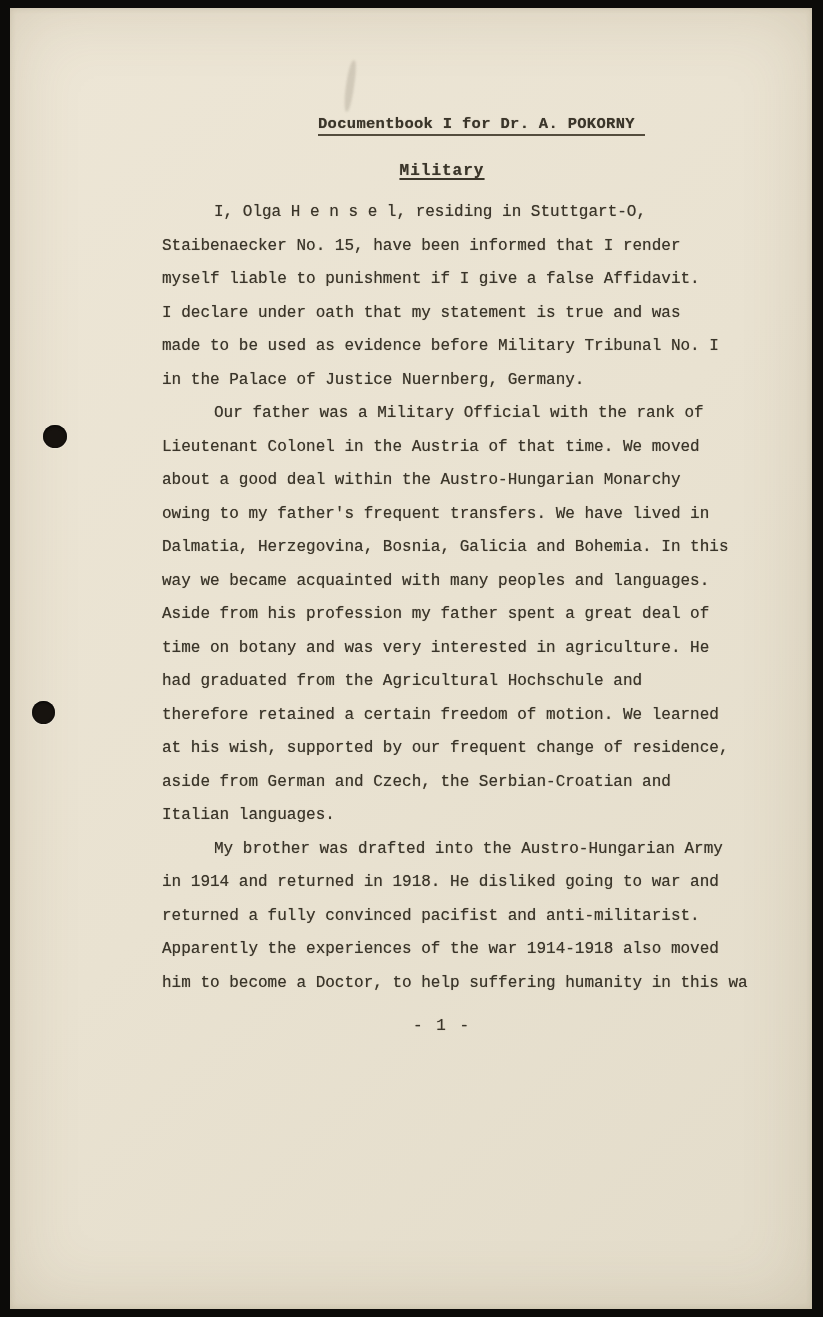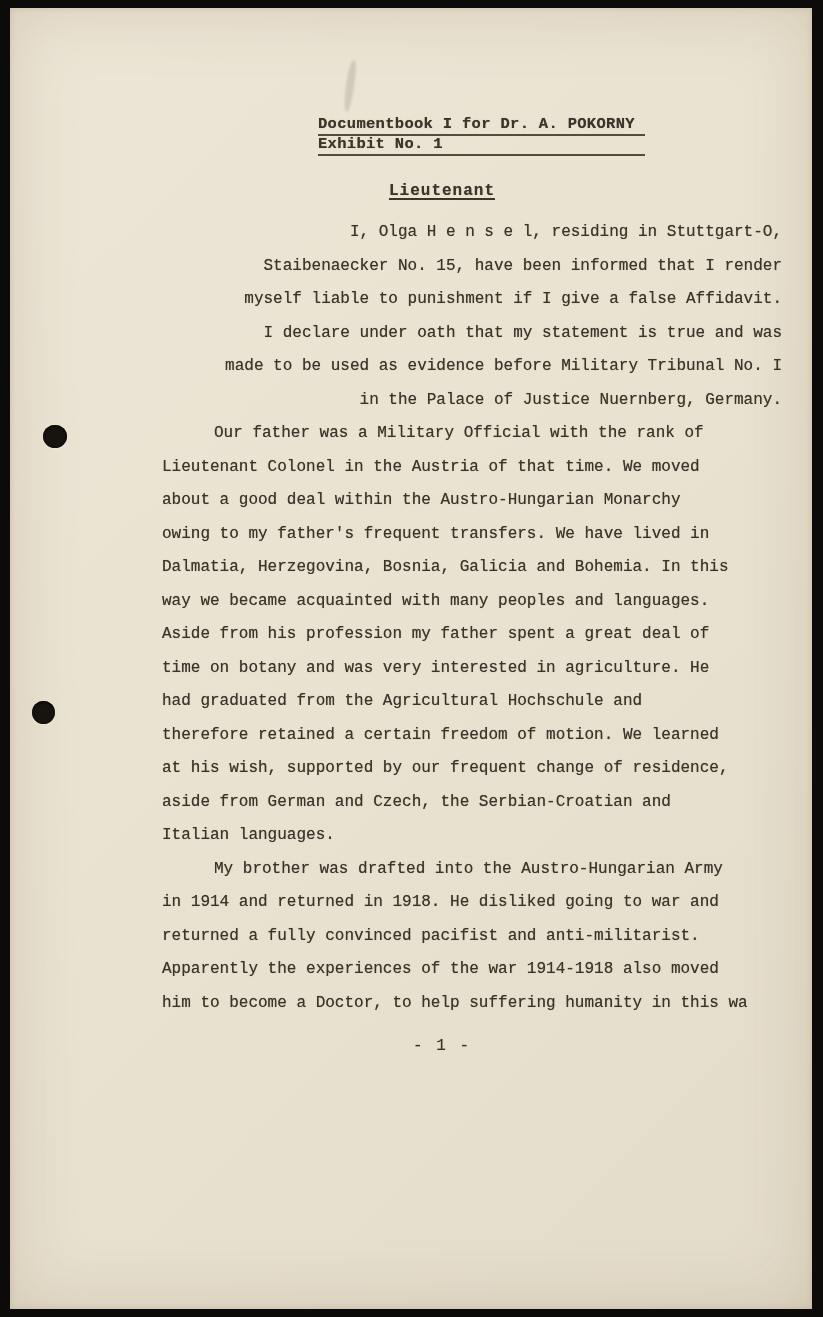--- a/index.html
+++ b/index.html
@@ -76,44 +76,43 @@
     letter-spacing: 1px;
     text-decoration: underline;
     text-underline-offset: 3px;
     text-decoration-thickness: 2px;
   }
   .para {
     margin: 0;
     text-indent: 52px;
     white-space: pre-wrap;
   }
-  .para-first { margin-top: 14px; text-align: right; }
+  .para-first { margin-top: 14px; }
   .para-gap { margin-top: 14px; }
   .page-number {
     margin-top: 10px;
     width: 560px;
     text-align: center;
     letter-spacing: 2px;
   }
 </style>
 </head>
 <body>
 
 <div class="paper">
   <div class="smudge"></div>
   <div class="hole hole-1"></div>
   <div class="hole hole-2"></div>
 
   <div class="content">
     <div class="doc-header">
       <div class="hdr-line1">Documentbook I for Dr. A. POKORNY</div>
-      <div class="hdr-line2">Exhibit No. 1</div>
     </div>
 
-    <div class="title">Lieutenant</div>
+    <div class="title">Military</div>
 
     <p class="para para-first">I, Olga H e n s e l, residing in Stuttgart-O,
 Staibenaecker No. 15, have been informed that I render
 myself liable to punishment if I give a false Affidavit.
 I declare under oath that my statement is true and was
 made to be used as evidence before Military Tribunal No. I
 in the Palace of Justice Nuernberg, Germany.</p>
 
 
     <p class="para">Our father was a Military Official with the rank of

